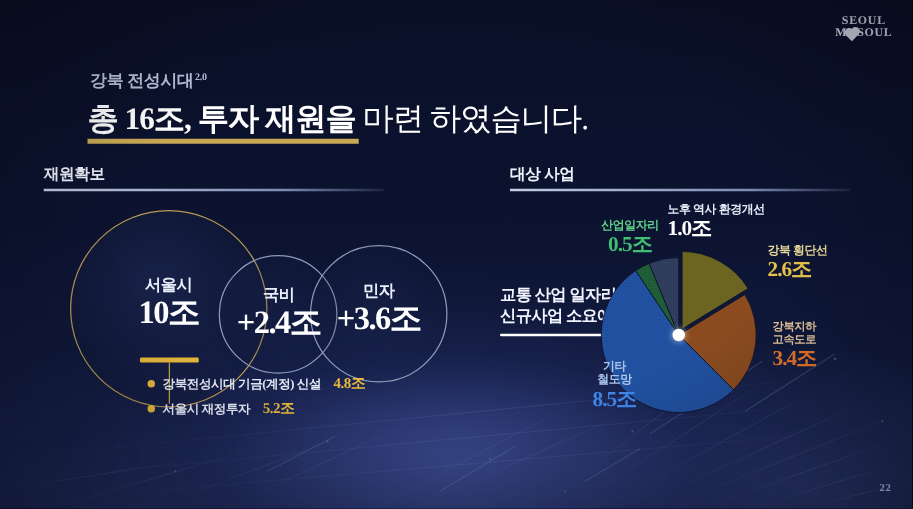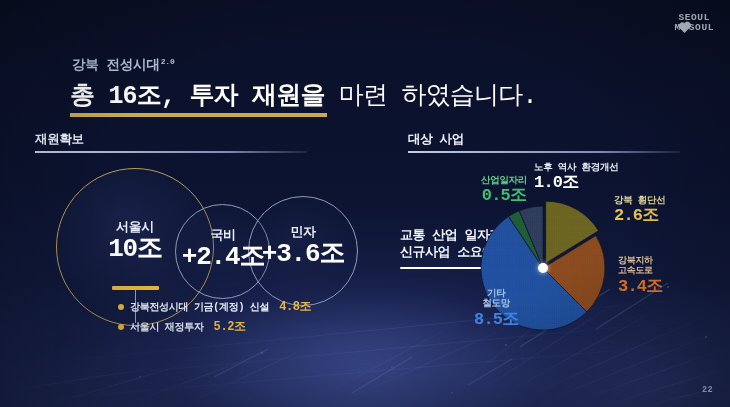--- a/index.html
+++ b/index.html
@@ -6,21 +6,21 @@
   html, body {
     margin: 0;
     padding: 0;
     background: #000;
   }
   #slide {
     position: relative;
     width: 730px;
     height: 407px;
     overflow: hidden;
-    font-family: Liberation Mono, monospace;
+    font-family: Liberation Serif, serif;
     background:
       radial-gradient(ellipse 60% 55% at 50% 92%, rgba(58,72,140,0.55) 0%, rgba(30,38,82,0.30) 42%, rgba(12,18,44,0) 72%),
       radial-gradient(ellipse 40% 40% at 88% 96%, rgba(70,86,160,0.38) 0%, rgba(20,28,66,0) 70%),
       radial-gradient(ellipse 55% 45% at 14% 100%, rgba(48,60,122,0.30) 0%, rgba(12,18,44,0) 70%),
       linear-gradient(180deg, #0a1028 0%, #0c1330 45%, #111a3e 72%, #16204a 100%);
     color: #fff;
     user-select: none;
   }
 
   

